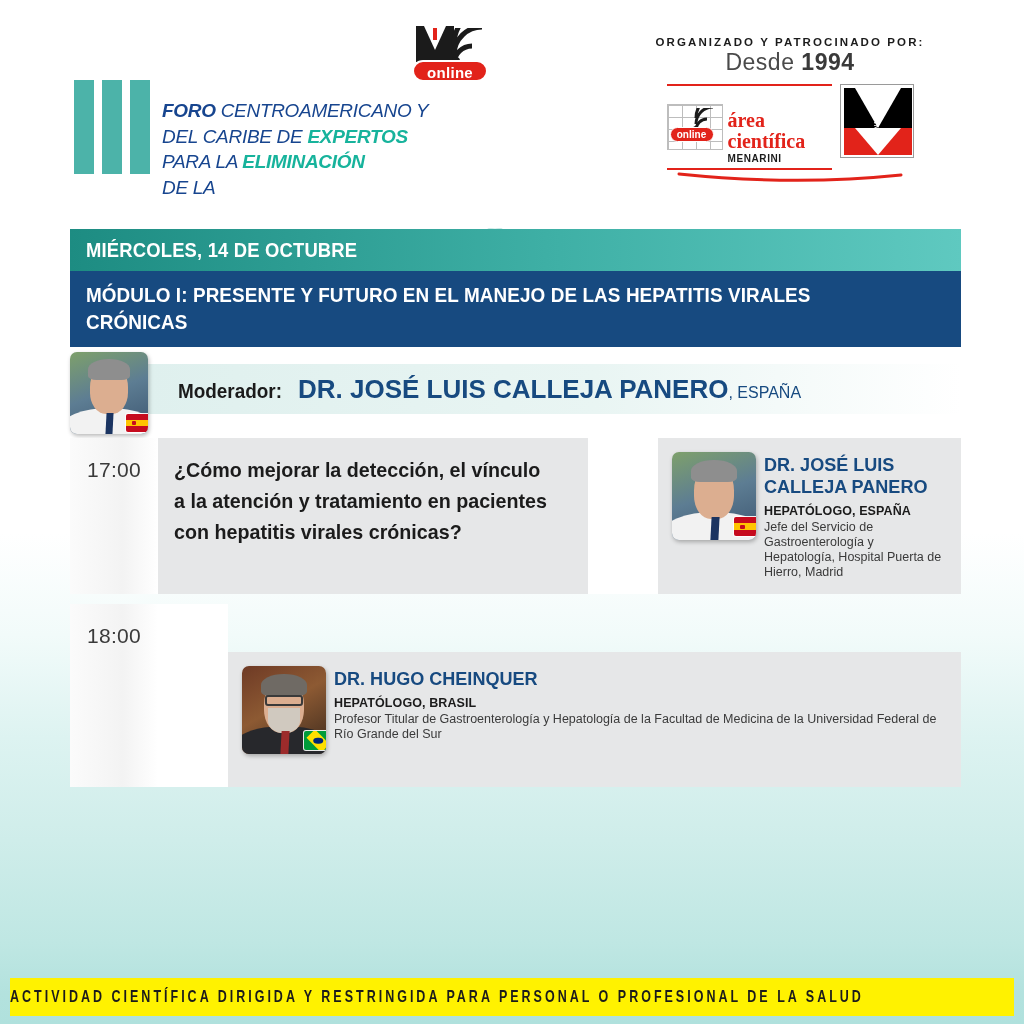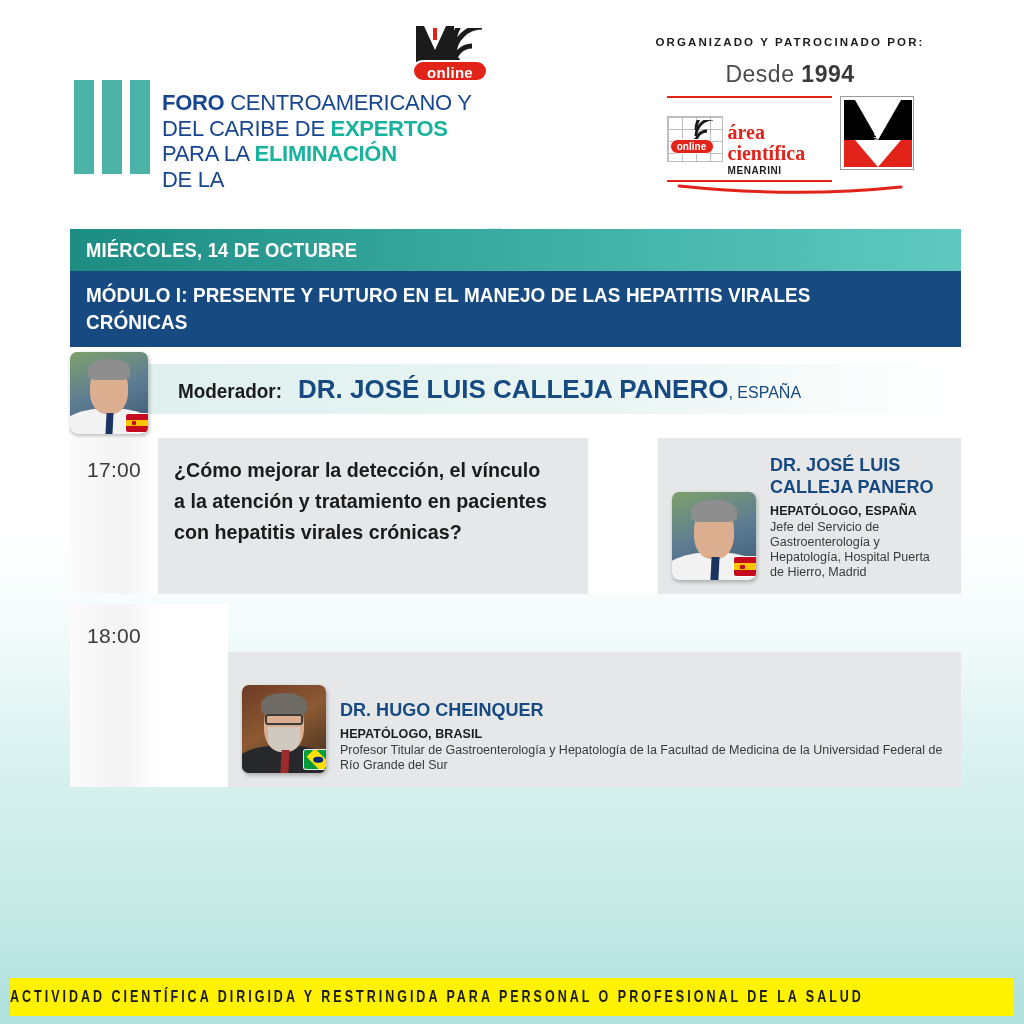--- a/index.html
+++ b/index.html
@@ -40,23 +40,23 @@
     color:#fff; font-weight:bold; font-size:15px; letter-spacing:.3px;
     text-align:center; line-height:21px;
     border:2px solid #ffffff;
   }
 
   
   .forologo{ position:absolute; left:74px; top:80px; width:430px; height:130px; }
   .romans{ position:absolute; left:0; top:0; display:flex; gap:8px; }
   .romans i{ display:block; width:20px; height:94px; background:#4cb3a9; }
   .foro-text{
-    position:absolute; left:88px; top:10px; width:346px;
-    font-size:22px; line-height:25.5px; letter-spacing:-0.3px;
-    color:#17458f; font-weight:normal;
+    position:absolute; left:88px; top:18px; width:346px;
+    font-size:19px; line-height:25.5px; letter-spacing:-0.3px;
+    color:#17458f; font-weight:normal;font-style:italic;
   }
   .foro-text .l{ display:block; white-space:nowrap; }
   .foro-text b{ font-weight:bold; }
   .foro-text .gr{ color:#17b39c; font-weight:bold; }
   .hep-banner{
     position:absolute; left:157px; top:155px; width:240px; height:44px;
     background:linear-gradient(100deg,#1f9186 0%, #45b5a8 60%, #56c2b4 100%);
     transform:skewX(-12deg);
   }
   .hep-word{
@@ -75,21 +75,21 @@
     margin-top:-3px;
   }
   .c-spikes{ position:absolute; left:378px; top:136px; width:90px; height:90px; }
 
   
   .sponsor{ position:absolute; left:625px; top:36px; width:330px; text-align:center; }
   .sponsor .org{
     font-size:11.5px; font-weight:bold; letter-spacing:2.1px; color:#1b1b1b;
   }
   .sponsor .desde{
-    margin-top:13px; font-size:23px; color:#4a4a4a; font-weight:normal; letter-spacing:.5px;
+    margin-top:1px; font-size:23px; color:#4a4a4a; font-weight:normal; letter-spacing:.5px;
   }
   .sponsor .desde b{ color:#3a3a3a; font-weight:bold; }
   .logos{ margin-top:8px; display:flex; justify-content:center; align-items:stretch; gap:8px; }
   .areacien{
     width:165px; padding:4px 0;
     border-top:2px solid #e2231a; border-bottom:2px solid #e2231a;
     display:flex; align-items:center; gap:5px;
   }
   .grid-ico{
     position:relative; width:56px; height:46px;
@@ -220,23 +220,22 @@
   .row .titlecell{
     flex:0 0 430px; width:430px; background:#e6e7e8;
     padding:16px 16px 16px 16px;
   }
   .row .titlecell p{
     font-size:20.5px; font-weight:bold; color:#1b1b1b; line-height:31px;
     transform:scaleX(.96); transform-origin:left top;
   }
   .row .gap{ flex:0 0 70px; width:70px; background:#ffffff; }
   .row .spkcell{
-    flex:1 1 auto; background:#e6e7e8; display:flex; gap:14px;
+    flex:1 1 auto; background:#e6e7e8; display:flex; gap:8px;
     padding:14px 14px 14px 14px;
-    align-items:flex-end;
   }
   .spk-photo{ position:relative; width:84px; height:88px; flex:0 0 84px; }
   .spk-photo .flag{ right:-6px; bottom:4px; width:28px; height:19px; }
   .spk-info{ padding-top:2px; }
   .spk-info .name{
     font-size:19px; font-weight:bold; color:#174a80; line-height:22px;
     transform:scaleX(.95); transform-origin:left top;
   }
   .spk-info .role{
     margin-top:6px; font-size:12.5px; font-weight:bold; color:#1b1b1b; letter-spacing:.1px;

